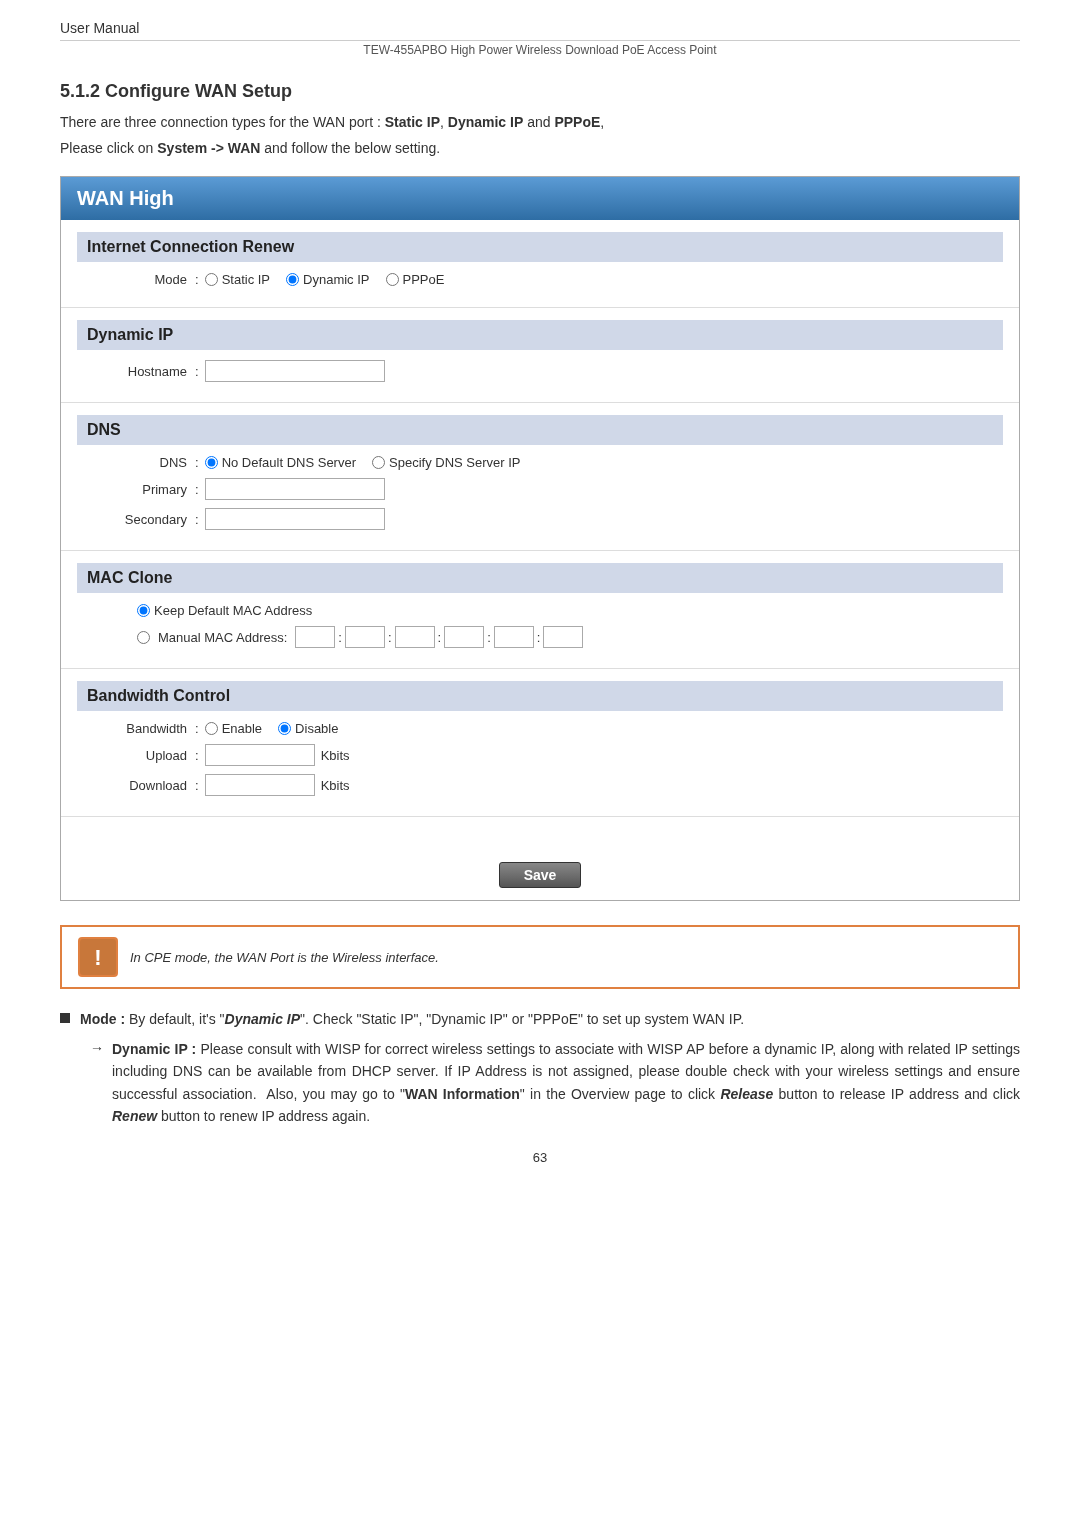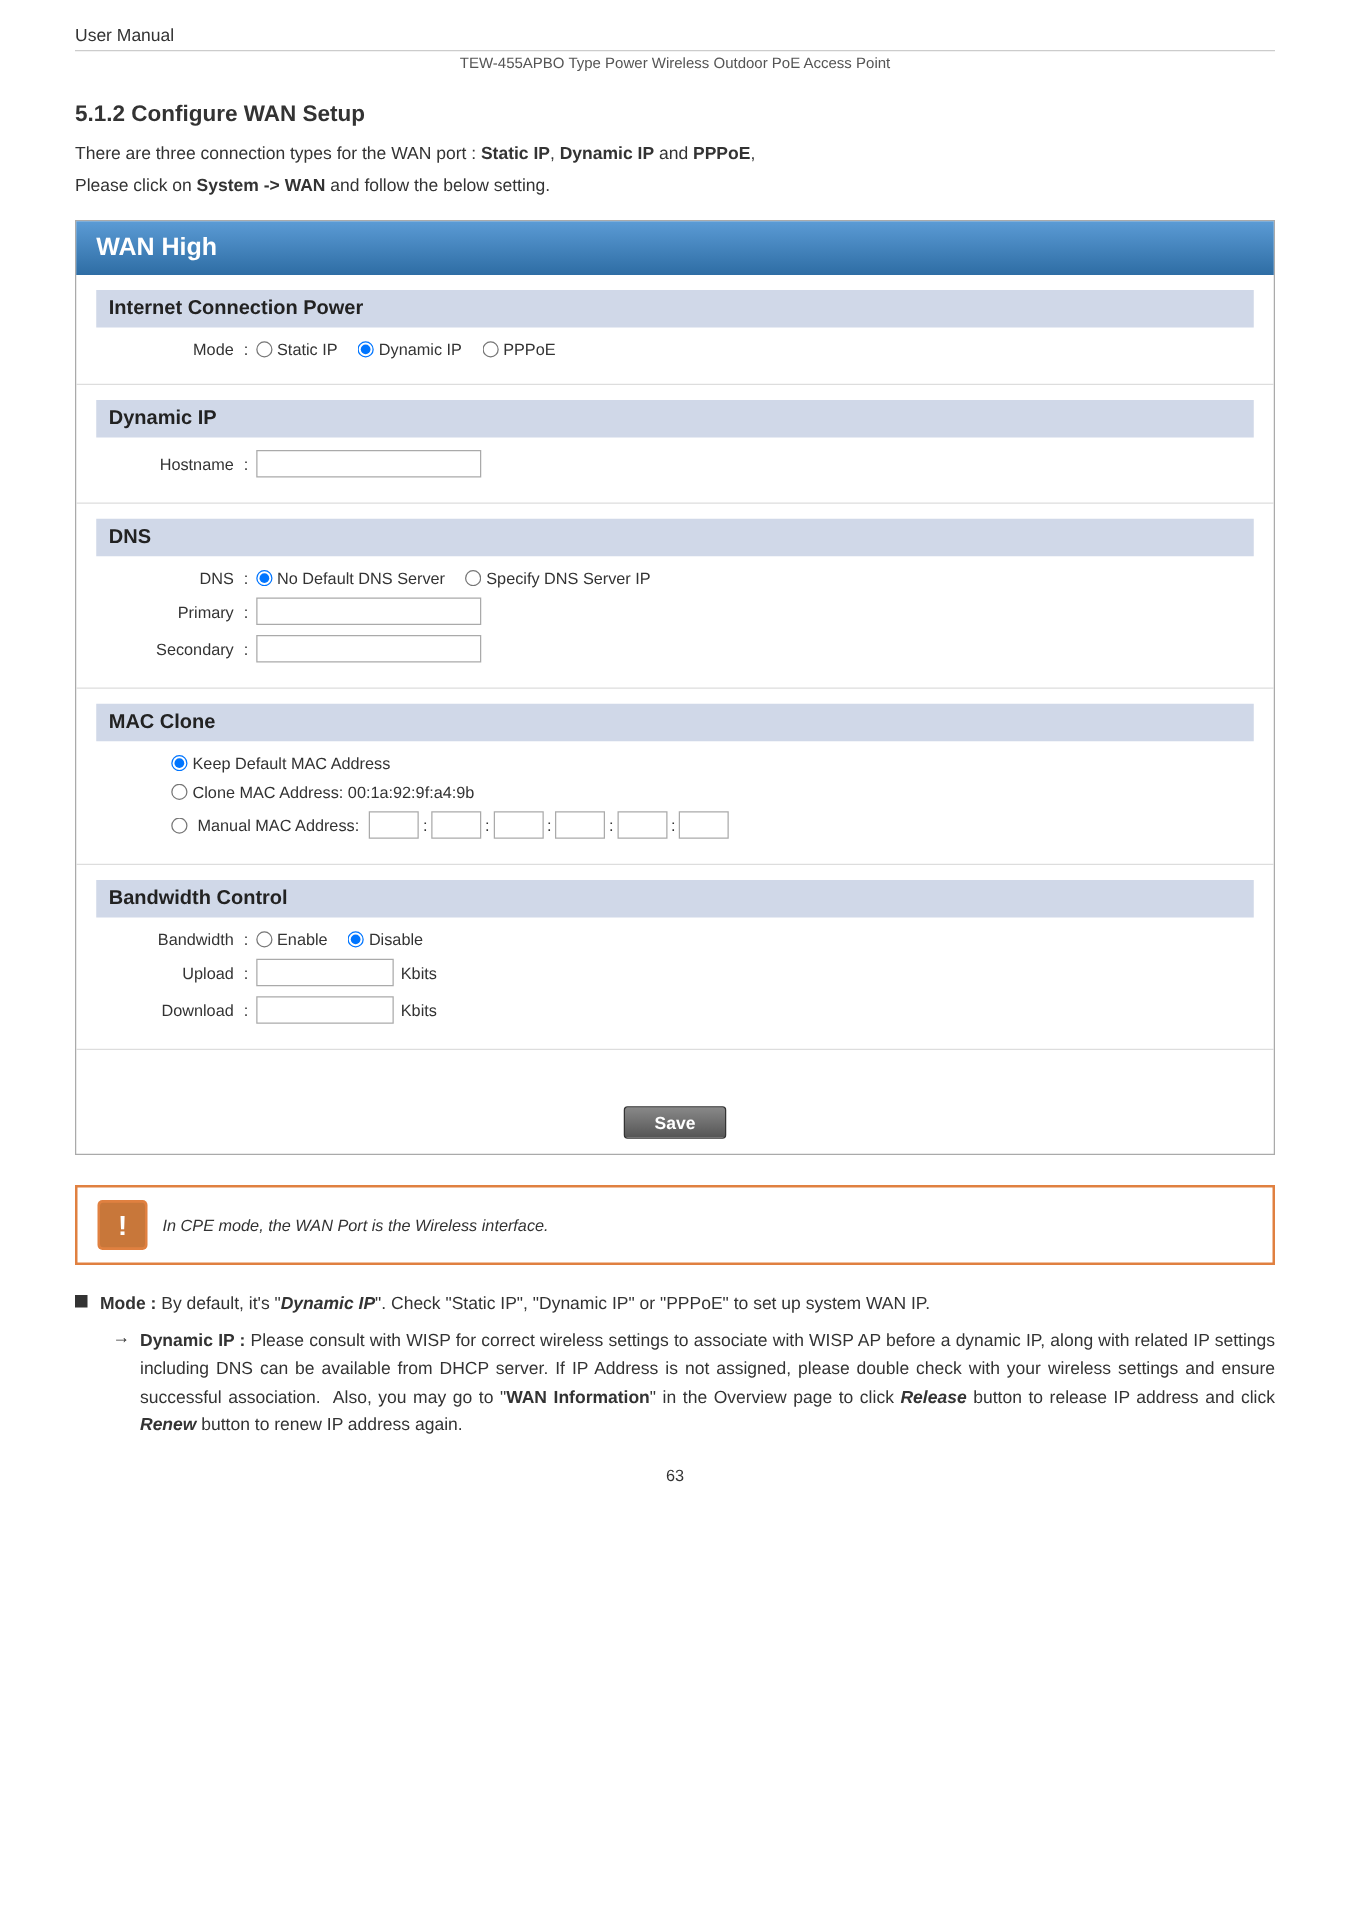--- a/index.html
+++ b/index.html
@@ -248,21 +248,21 @@
   </style>
 </head>
 <body>
 
 <div class="page-container">
 
   <div class="header-top">
     <span>User Manual</span>
   </div>
   <div class="header-subtitle">
-    <span>TEW-455APBO Type Power Wireless Outdoor PoE Access Point</span>
+    <span>TEW-455APBO High Power Wireless Download PoE Access Point</span>
   </div>
 
   <div class="section-title">
     <span>5.1.2 Configure WAN Setup</span>
   </div>
 
   <div class="intro-text">
     <span>There are three connection types for the WAN port : <strong>Static IP</strong>, <strong>Dynamic IP</strong> and <strong>PPPoE</strong>,</span>
   </div>
   <div class="intro-text2">
@@ -270,21 +270,21 @@
   </div>
 
   <div class="wan-setup-box">
 
     <div class="wan-setup-header">
       <span>WAN High</span>
     </div>
 
     <div class="wan-section">
       <div class="wan-section-header">
-        <span>Internet Connection Power</span>
+        <span>Internet Connection Renew</span>
       </div>
       <div class="form-row">
         <span class="form-label">Mode</span>
         <span class="colon">:</span>
         <div class="radio-group">
           <label class="radio-option">
             <input type="radio" name="mode" style="">
             <span>Static IP</span>
           </label>
           <label class="radio-option">
@@ -341,26 +341,20 @@
     </div>
 
     <div class="wan-section">
       <div class="wan-section-header">
         <span>MAC Clone</span>
       </div>
       <div class="mac-row">
         <label class="radio-option">
           <input type="radio" name="mac" checked="" style="">
           <span>Keep Default MAC Address</span>
-        </label>
-      </div>
-      <div class="mac-row">
-        <label class="radio-option">
-          <input type="radio" name="mac" style="">
-          <span>Clone MAC Address: 00:1a:92:9f:a4:9b</span>
         </label>
       </div>
       <div class="mac-row">
         <label class="radio-option" style="gap:8px;">
           <input type="radio" name="mac" style="">
           <span>Manual MAC Address:</span>
         </label>
         <div class="mac-fields" style="margin-left:8px;">
           <input type="text" class="small" style="">
           <span class="mac-sep">:</span>

